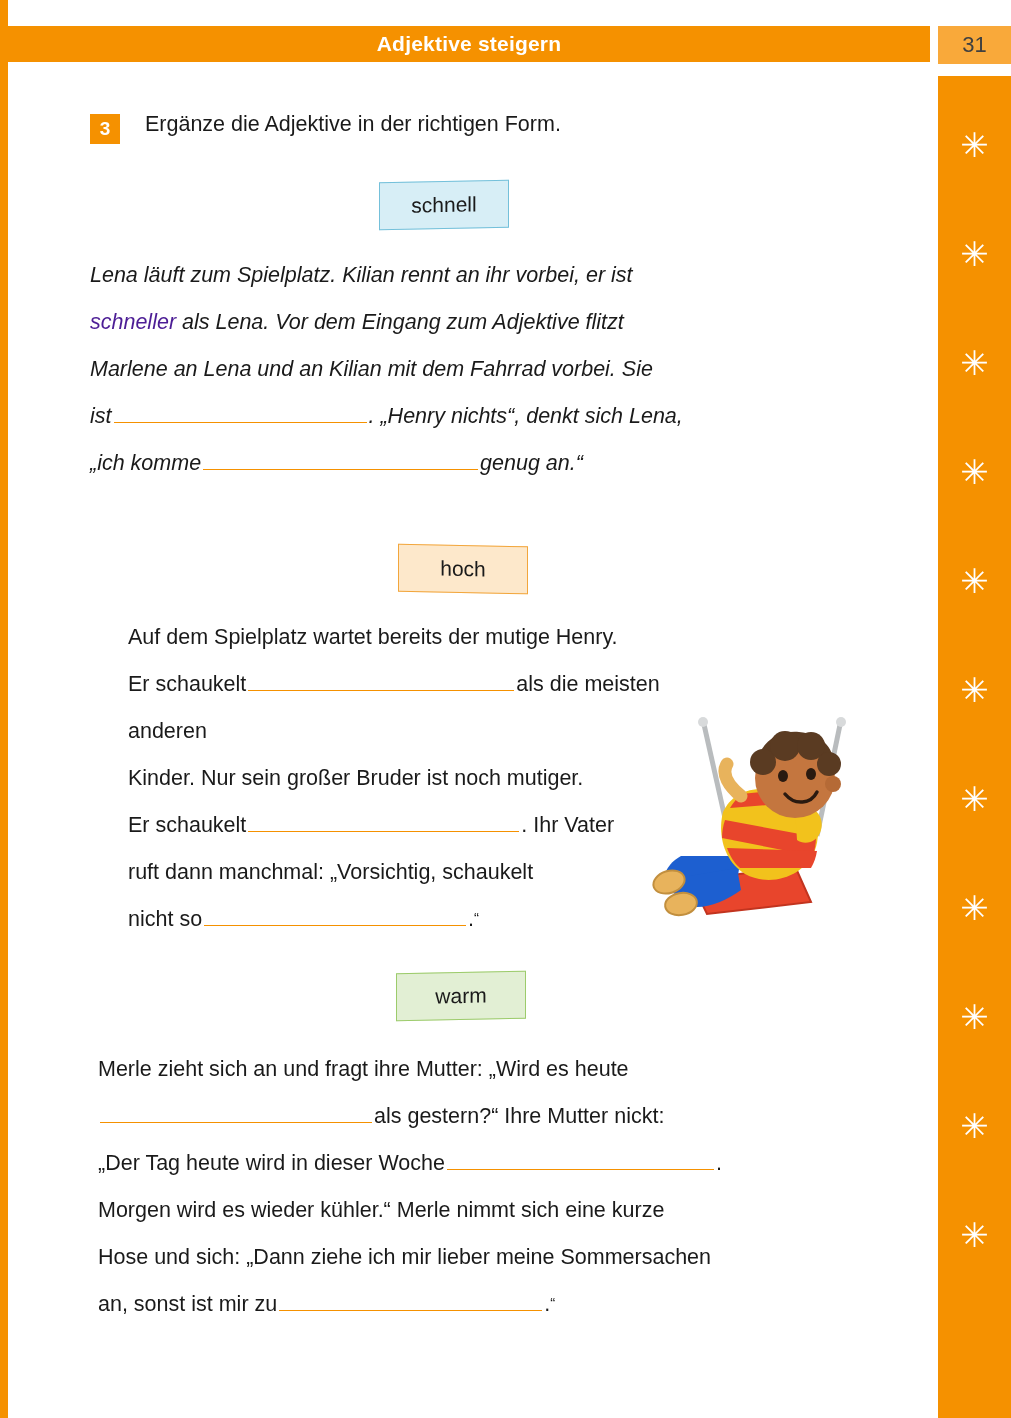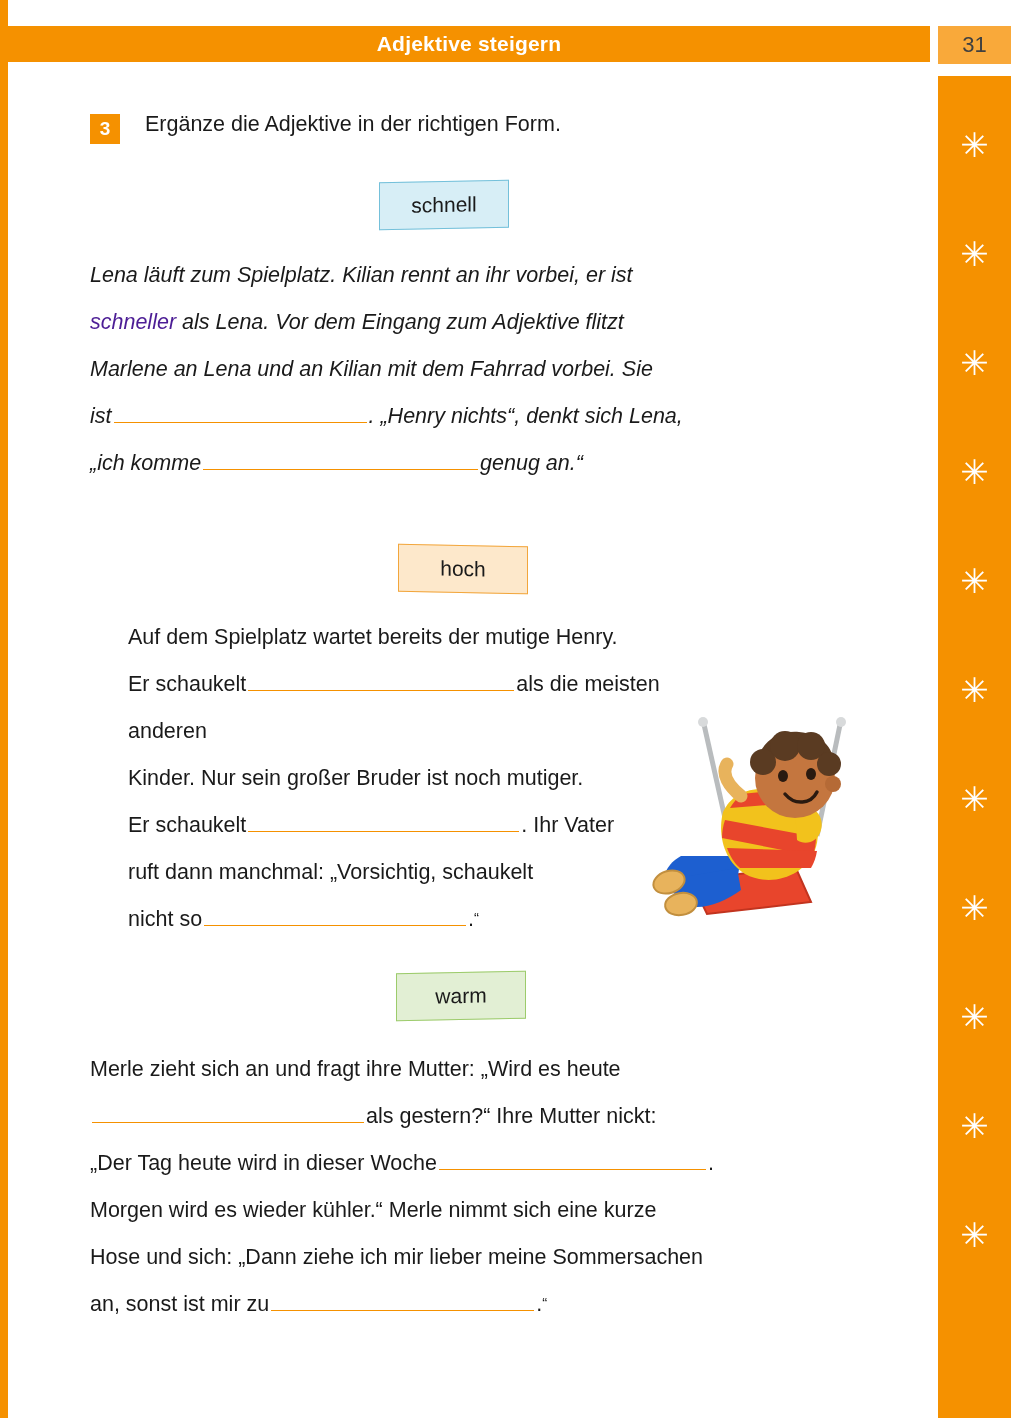--- a/index.html
+++ b/index.html
@@ -147,21 +147,21 @@
   
   .para {
     position: absolute;
     font-size: 21.5px;
     color: #1a1a1a;
     line-height: 47px;
     width: 790px;
   }
   .p1 { left: 90px; top: 252px; font-style: italic; }
   .p2 { left: 96px; top: 614px; width: 560px; margin-left: 32px; }
-  .p3 { left: 90px; top: 1046px; }
+  .p3 { left: 98px; top: 1046px; }
 
   .answer {
     color: #4c1d95;
   }
 
   .blank {
     display: inline-block;
     border-bottom: 1.6px solid #f59100;
     vertical-align: baseline;
     height: 24px;

